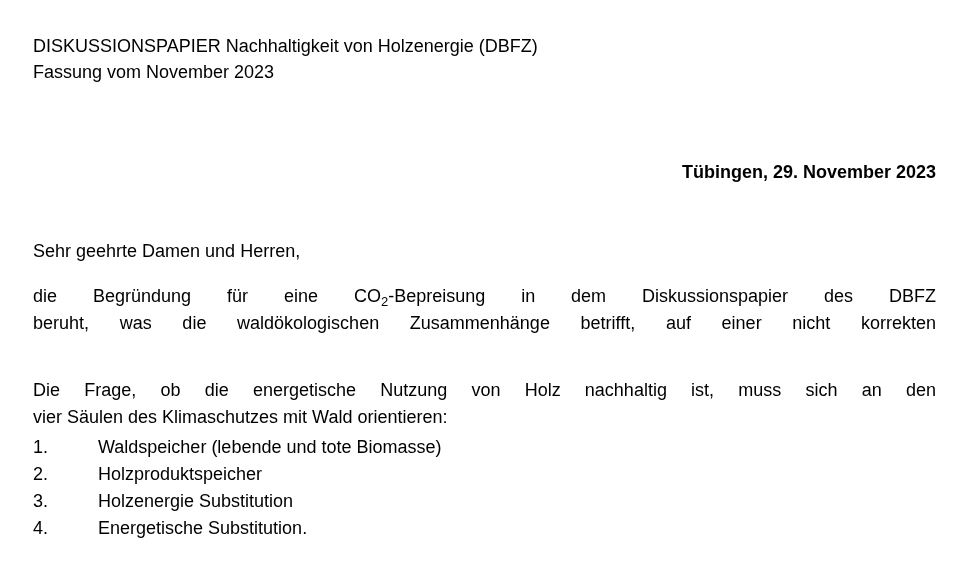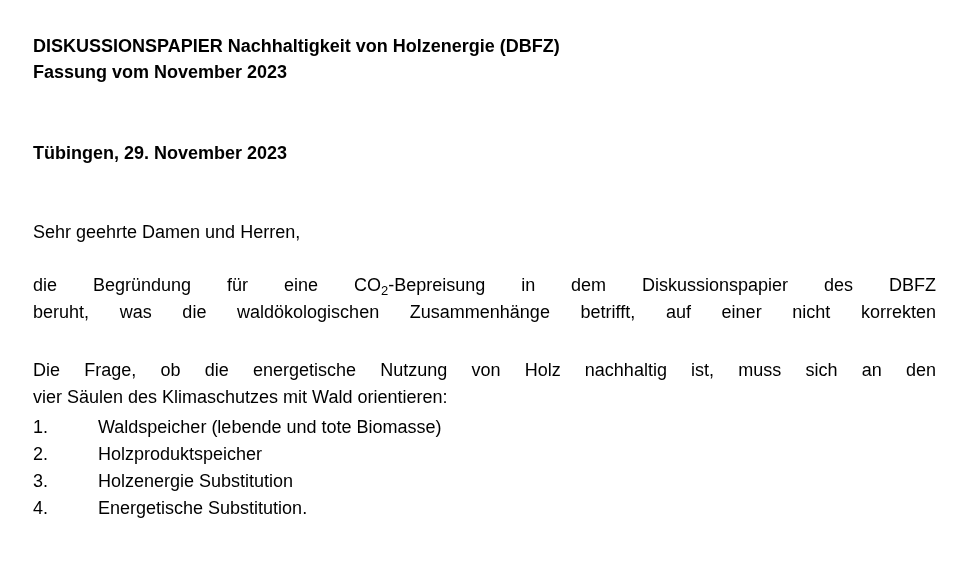--- a/index.html
+++ b/index.html
@@ -18,33 +18,33 @@
     -webkit-font-smoothing: antialiased;
   }
   .page {
     box-sizing: border-box;
     width: 960px;
     height: 573px;
     padding: 0 24px 0 33px;
   }
   .title {
     margin-top: 33px;
-    font-weight: 700;
+    font-weight: 400;
     line-height: 26px;
   }
   .dateline {
-    margin-top: 55px;
+    margin-top: 74px;
     font-weight: 700;
-    text-align: left;
+    text-align: right;
   }
   .salutation {
     margin-top: 52px;
   }
-  .para1 { margin-top: 26px; }
-  .para2 { margin-top: 31px; }
+  .para1 { margin-top: 18px; }
+  .para2 { margin-top: 40px; }
   .jline {                 
     text-align: justify;
     text-align-last: justify;
     white-space: normal;
   }
   .lline {                 
     text-align: left;
   }
   .sub {
     font-size: 13px;

